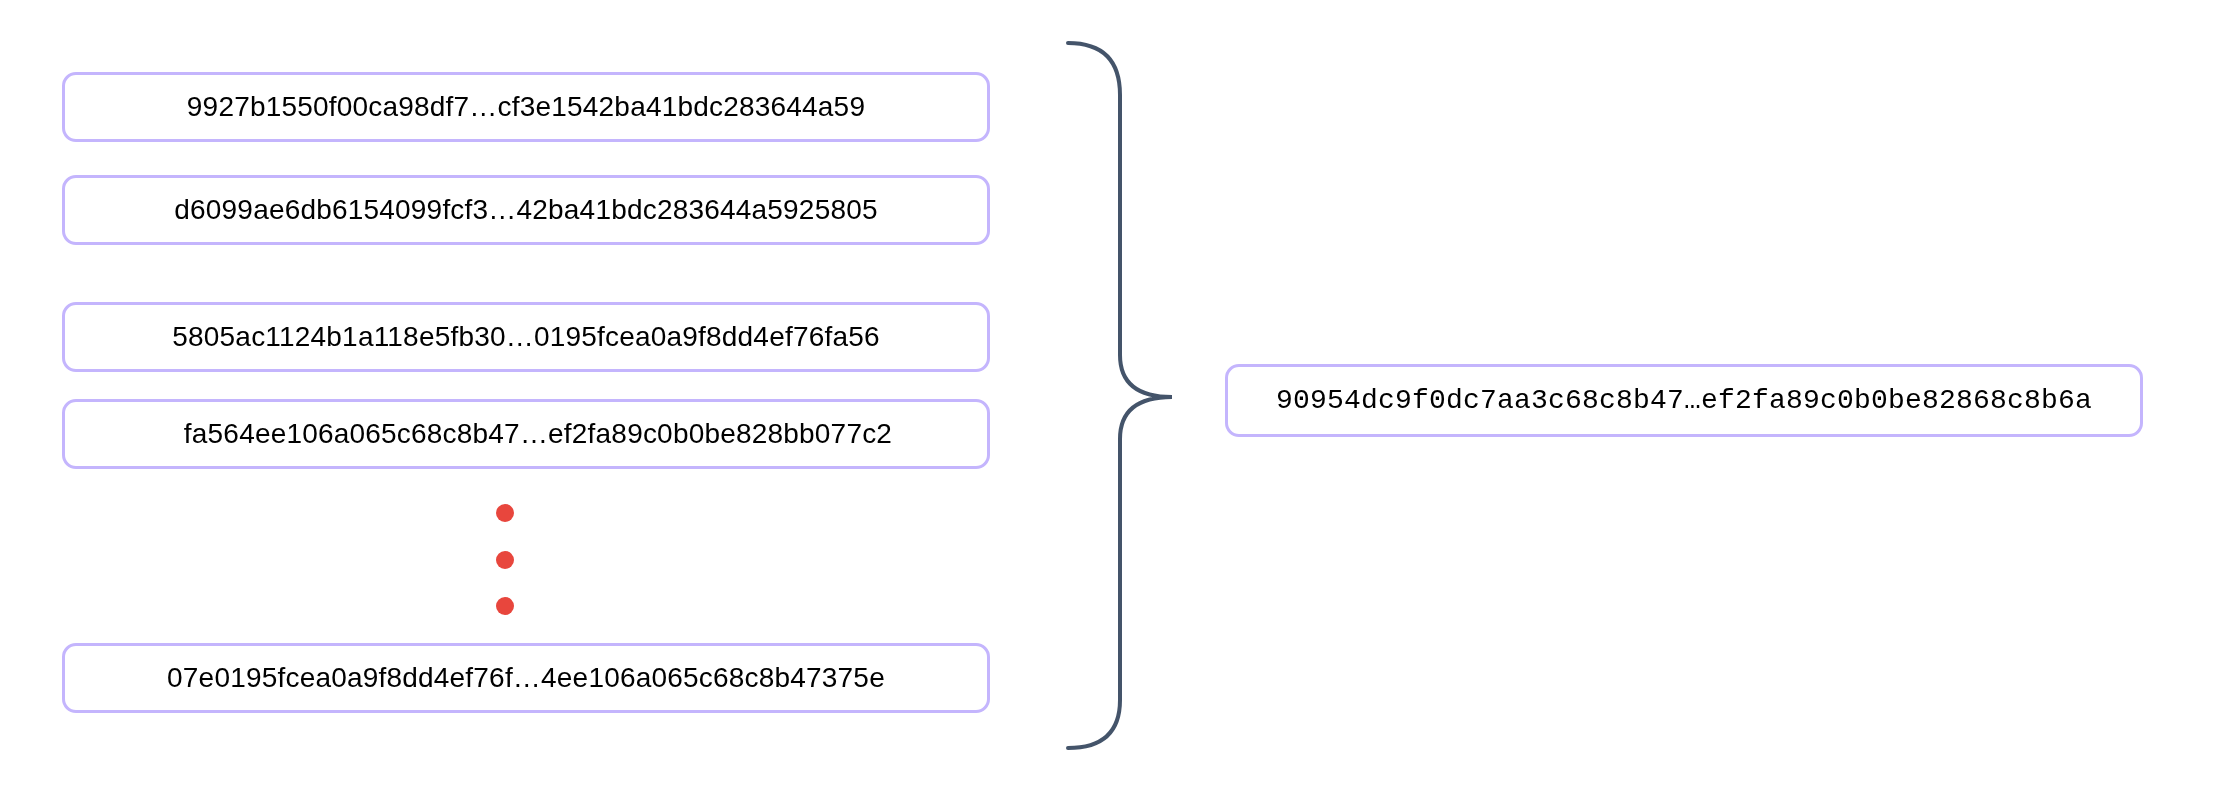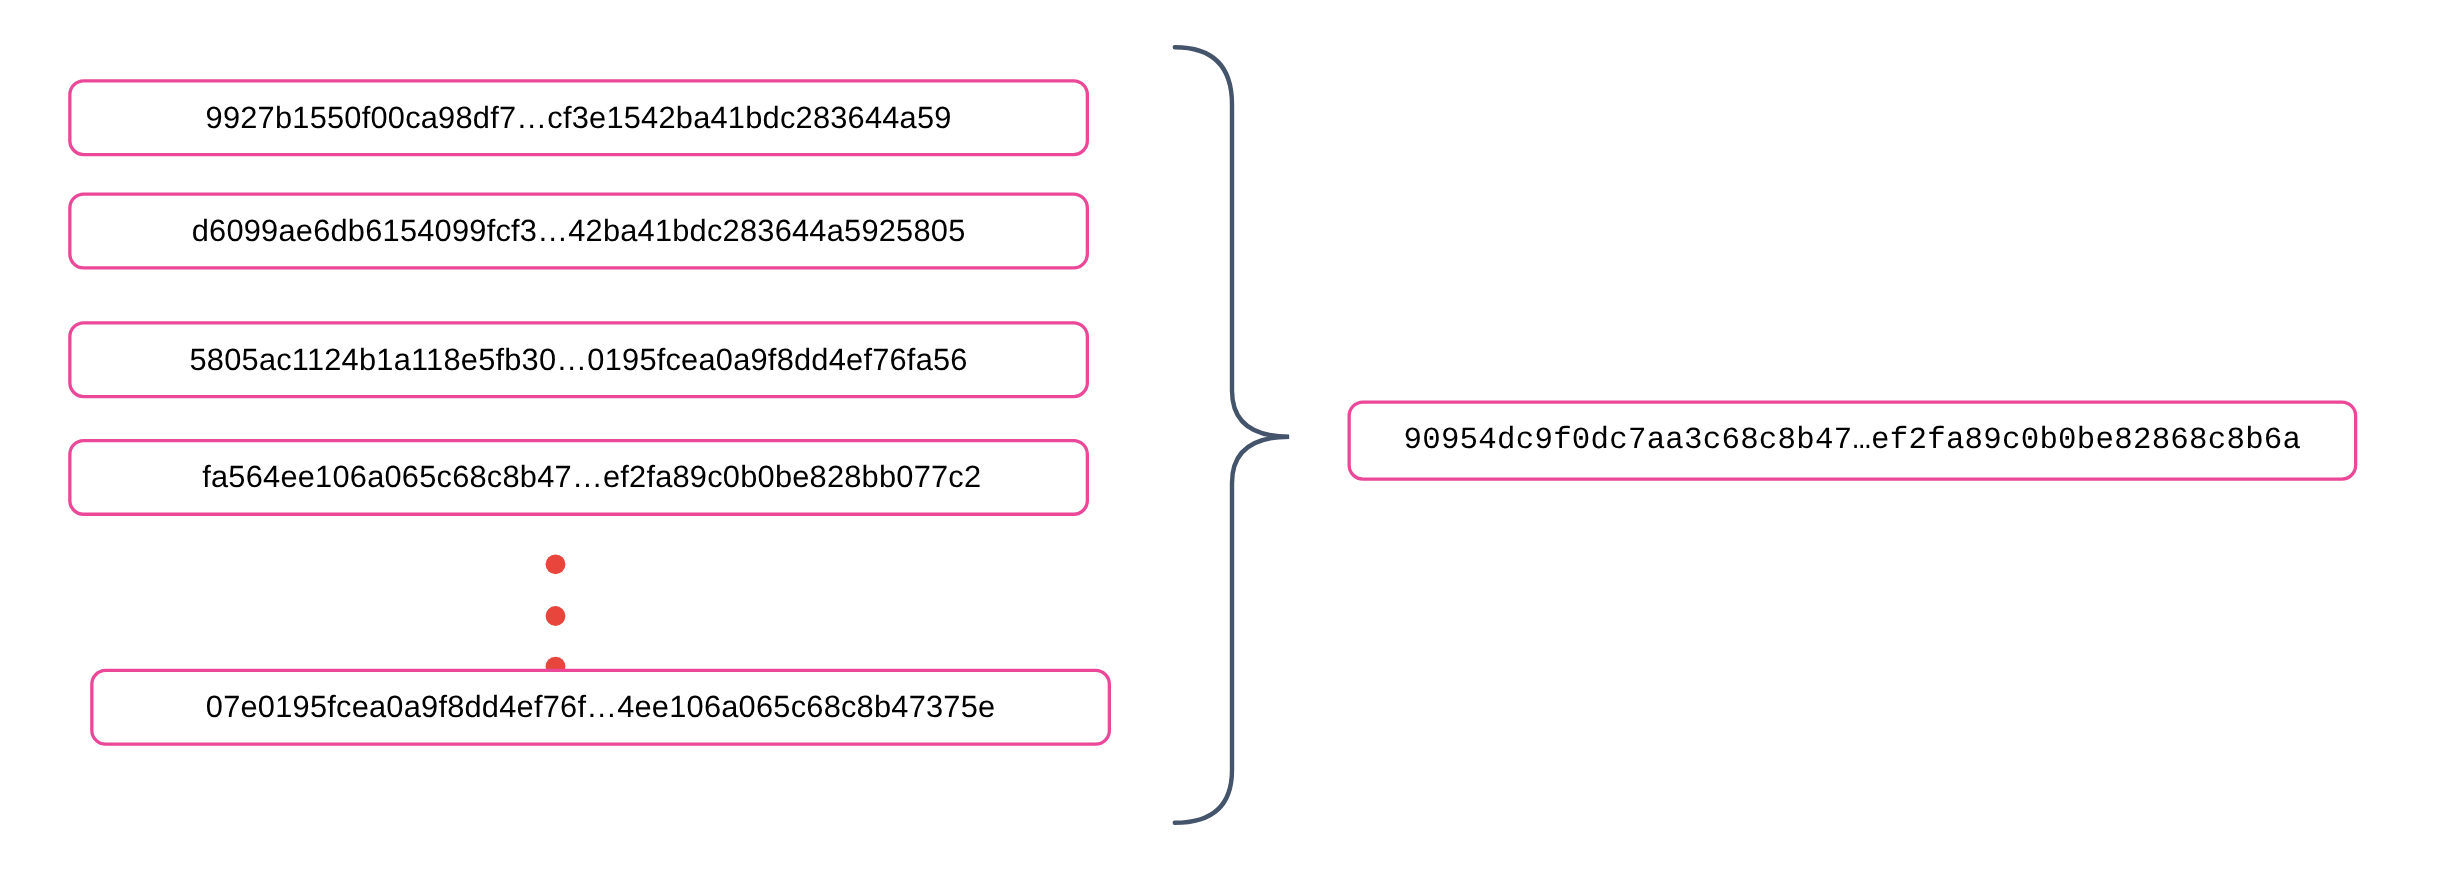--- a/index.html
+++ b/index.html
@@ -12,39 +12,39 @@
     position: relative;
     width: 2220px;
     height: 792px;
     background: #FFFFFF;
     overflow: hidden;
   }
   .hash-box {
     position: absolute;
     box-sizing: border-box;
     height: 70px;
-    border: 3px solid #ec4899;
+    border: 3px solid #c4b5fd;
     border-radius: 14px;
     background: #FFFFFF;
     display: flex;
     align-items: center;
     justify-content: center;
   }
   .hash-box .hash-text {
     font-size: 28px;
     color: #000000;
     white-space: nowrap;
     letter-spacing: 0.2px;
   }
   .left-box { left: 62px; width: 928px; }
   .box-1 { top: 72px; }
   .box-2 { top: 175px; }
-  .box-3 { top: 292px; }
+  .box-3 { top: 302px; }
   .box-4 { top: 399px; padding-left: 24px; }
-  .box-5 { top: 608px; margin-left: 20px; }
+  .box-5 { top: 643px; }
   .result-box {
     left: 1225px;
     top: 364px;
     width: 918px;
     height: 73px;
     font-family: Liberation Mono, monospace;
   }
   .dots-col {
     position: absolute;
     left: 496px;

